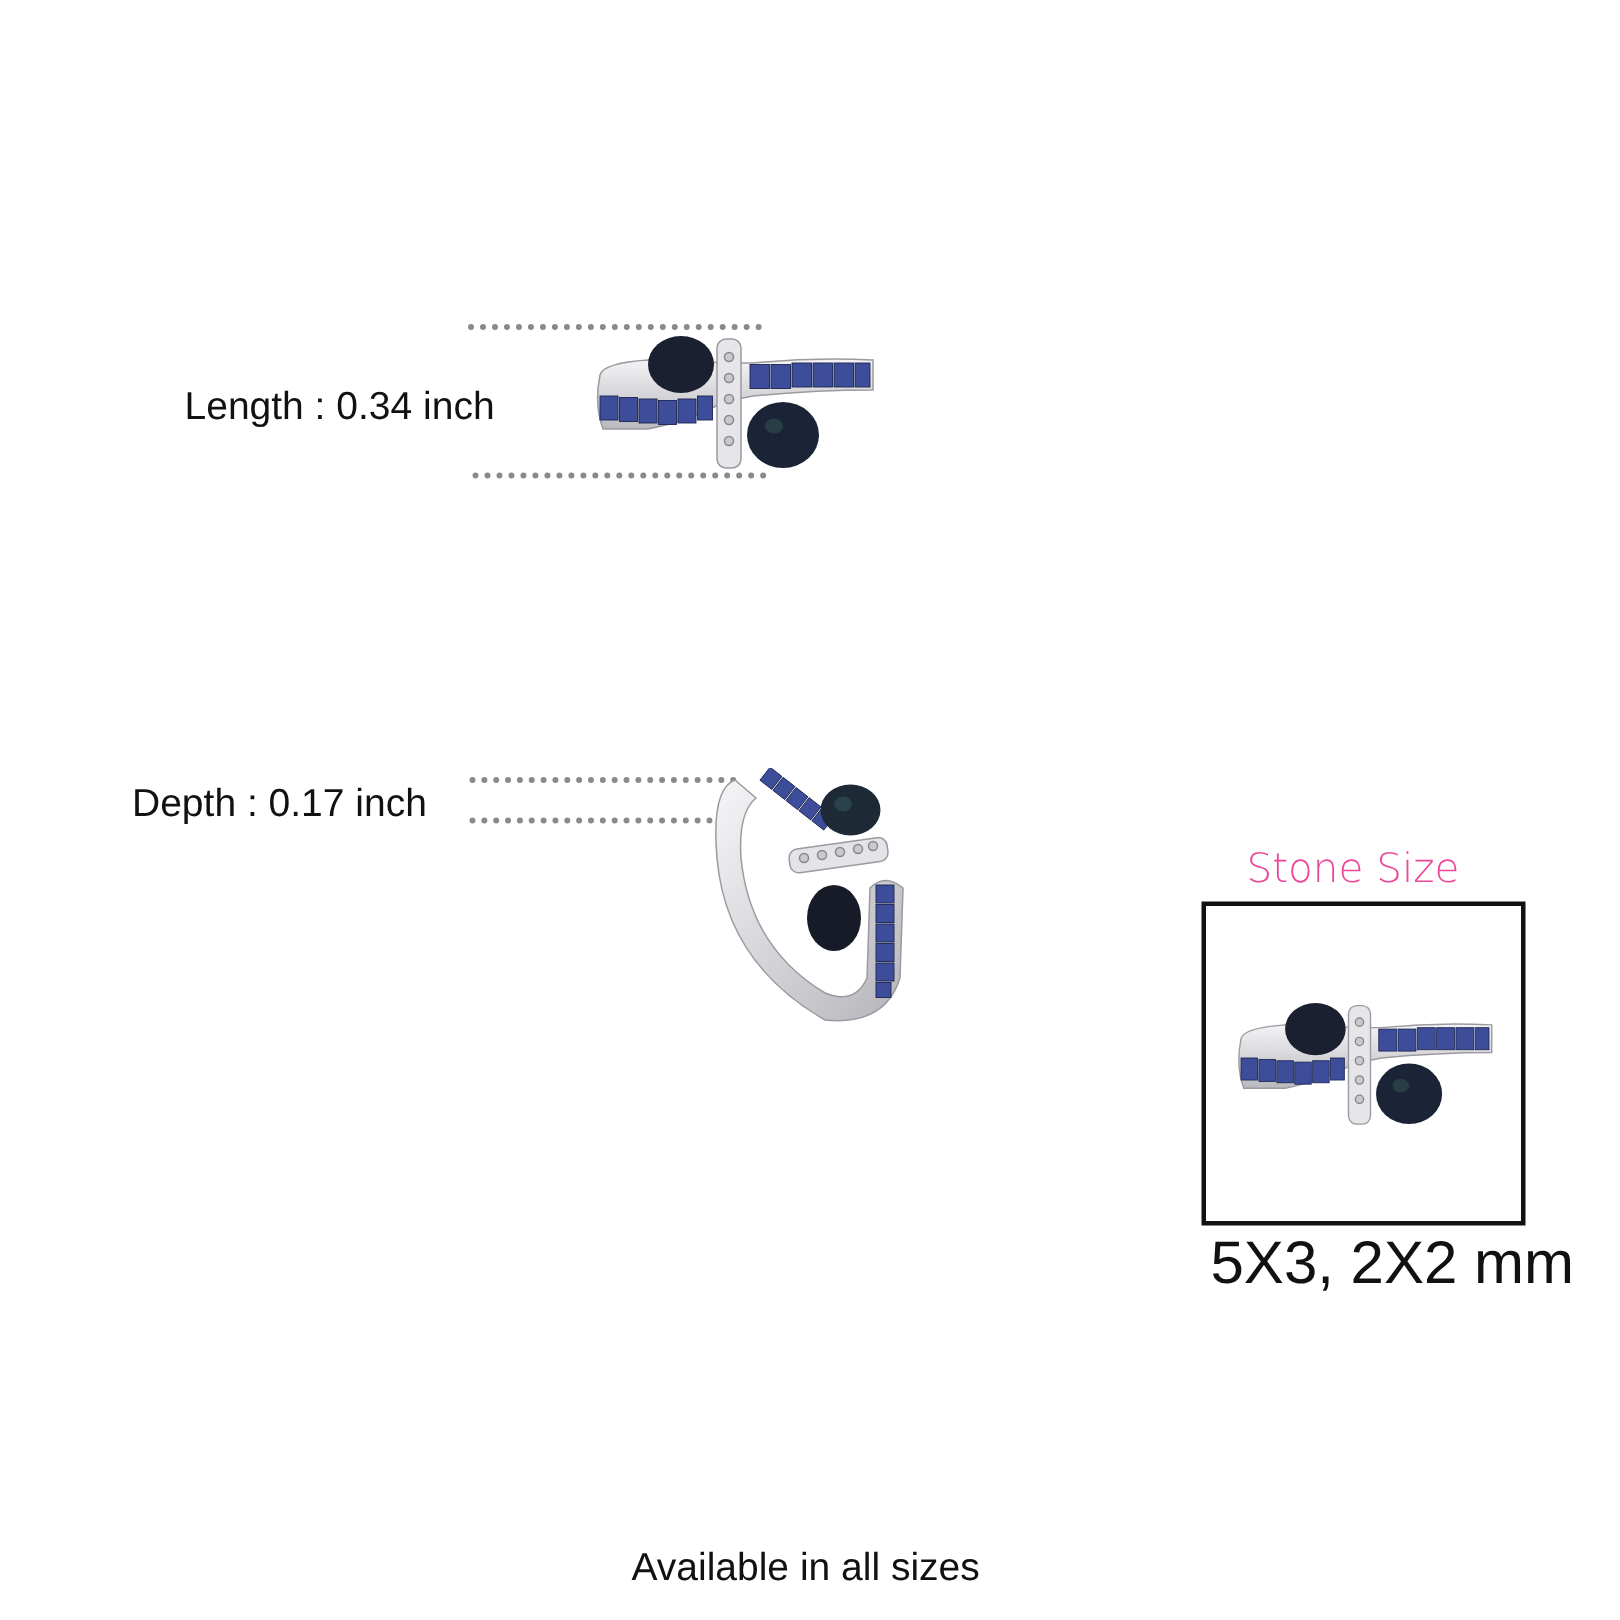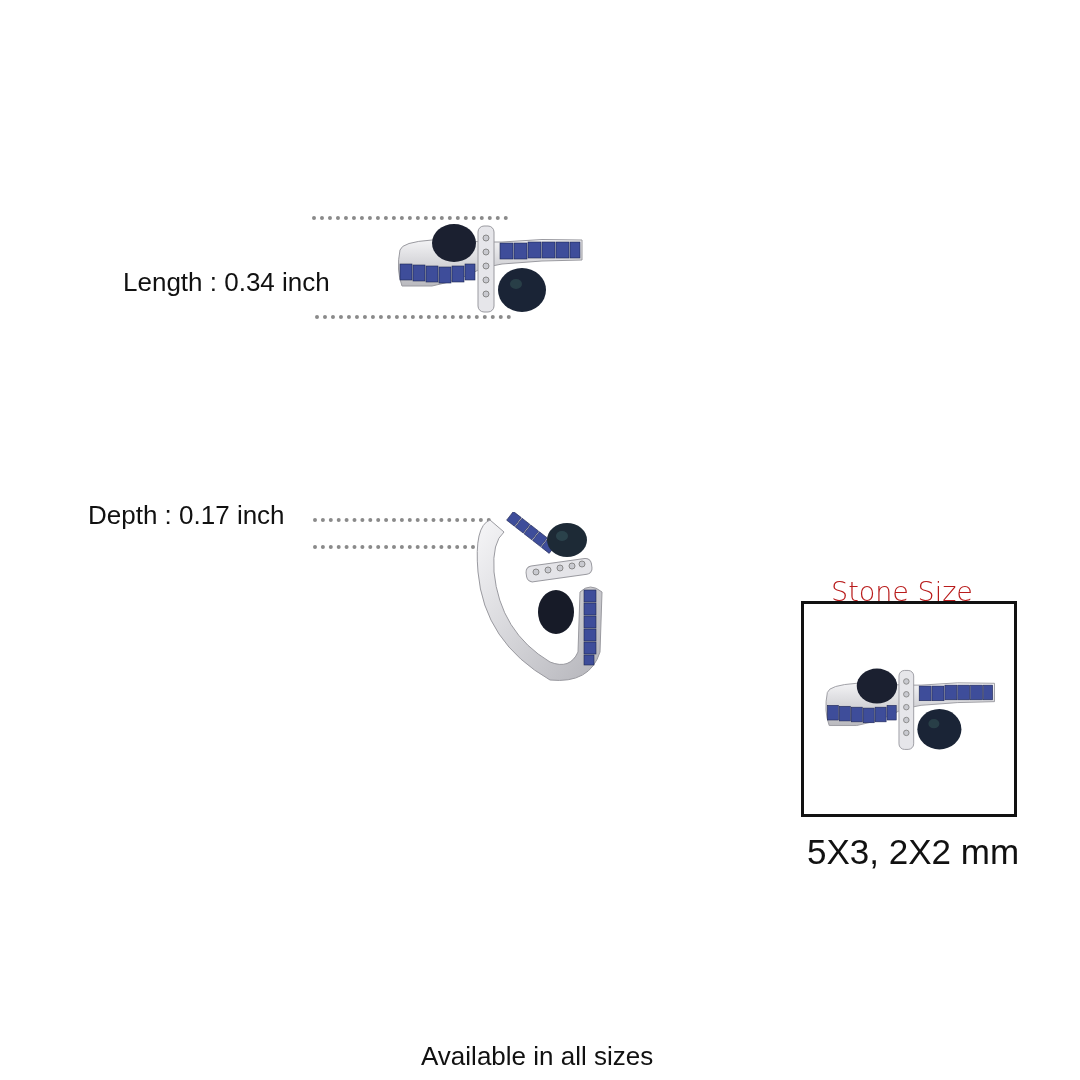--- a/index.html
+++ b/index.html
@@ -1,23 +1,23 @@
 <!DOCTYPE html>
 <html><head>
 <meta charset="utf-8">
 <style>
   html, body { margin:0; padding:0; background:#ffffff; }
   body { width:1080px; height:1080px; position:relative; overflow:hidden; font-family:"Liberation Sans", sans-serif; color:#111; }
-  .abs { position:absolute;margin-top:12px; }
+  .abs { position:absolute; }
   .label { font-size:26px; white-space:nowrap; line-height:1; }
   .dotted { position:absolute; height:0; border-top:4px dotted #8a8a8a; }
   .ring { position:absolute; }
-  .stone-title { font-family:"DejaVu Sans", sans-serif; font-size:27px; font-weight:300; color:#b91c1c; white-space:nowrap; }
+  .stone-title { font-family:"DejaVu Sans", sans-serif; font-size:27px; font-weight:300; color:#ec4899; white-space:nowrap; }
   .stone-box { position:absolute; border:3px solid #111; background:#fff; }
-  .stone-caption { font-size:35px; white-space:nowrap; }
+  .stone-caption { font-size:40px; white-space:nowrap; }
   .footer { font-size:26px; white-space:nowrap; }
 </style>
 </head>
 <body>
 
 <div class="dotted" style="left:312px; top:216px; width:196px;"></div>
 <div class="dotted" style="left:315px; top:315px; width:196px;"></div>
 <div class="abs label" style="left:123px; top:257px;">Length : 0.34 inch</div>
 
 <svg class="ring" style="left:392px; top:220px;" width="196" height="96" viewBox="0 0 196 96">
@@ -50,21 +50,21 @@
       <circle cx="94" cy="60" r="3"></circle>
       <circle cx="94" cy="74" r="3"></circle>
     </g>
   <ellipse cx="62" cy="23" rx="22" ry="19" fill="#1b2030"></ellipse>
   <ellipse cx="130" cy="70" rx="24" ry="22" fill="#1a2436"></ellipse>
   <ellipse cx="124" cy="64" rx="6" ry="5" fill="#2f4a4e" opacity="0.7"></ellipse>
 </svg>
 
 <div class="dotted" style="left:313px; top:518px; width:178px;"></div>
 <div class="dotted" style="left:313px; top:545px; width:178px;"></div>
-<div class="abs label" style="left:88px; top:490px;">Depth : 0.17 inch</div>
+<div class="abs label" style="left:88px; top:522px;">Depth : 0.17 inch</div>
 
 <svg class="ring" style="left:470px; top:512px;" width="140" height="172" viewBox="0 0 140 172">
   <defs>
     <linearGradient id="metal2" x1="0" y1="0" x2="1" y2="1">
       <stop offset="0" stop-color="#f6f6f8"></stop>
         <stop offset="1" stop-color="#b4b4ba"></stop>
     </linearGradient>
   </defs>
   <path d="M20 8 Q4 14 8 60 Q14 130 80 168 Q120 172 130 140 L132 80 Q120 70 110 80 L108 140 Q100 158 80 150 Q30 120 24 60 Q22 30 34 20 Z" fill="url(#metal2)" stroke="#9a9aa0"></path>
   <g fill="#3e4d9a" stroke="#1d2550" stroke-width="0.6" transform="rotate(38 50 30)">

